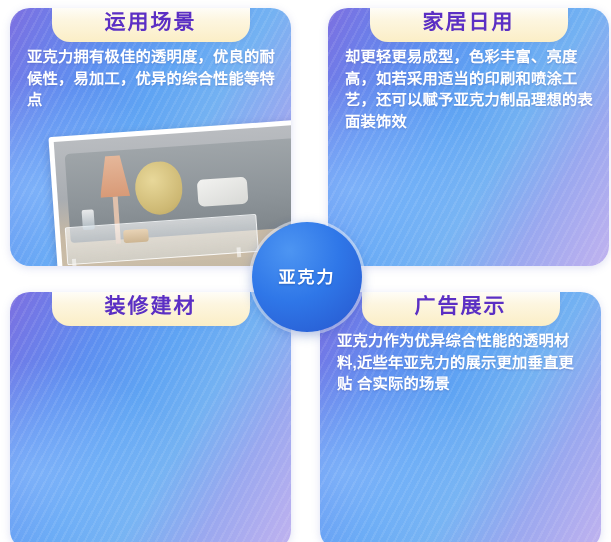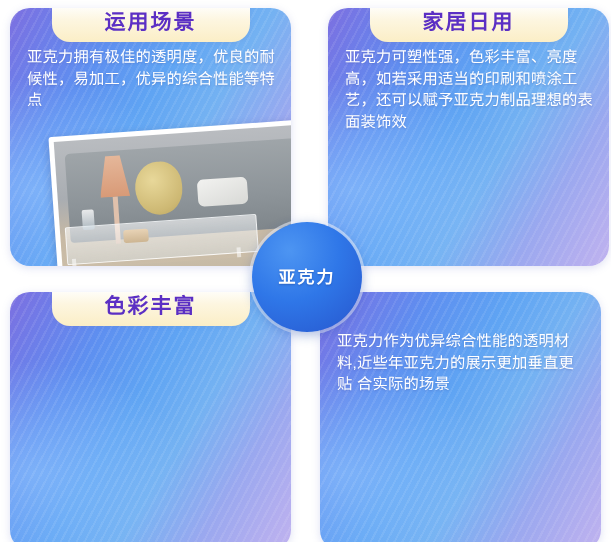--- a/index.html
+++ b/index.html
@@ -82,21 +82,21 @@
     left:17px;right:14px;top:38px;
     z-index:5;
   }
   .card-body p{
     margin:0;
     font-size:15.3px;
     line-height:21.5px;
     color:#ffffff;
     letter-spacing:.2px;
     text-shadow:0 1px 2px rgba(60,70,150,.30);
-    font-weight:400;
+    font-weight:700;
   }
 
   
   .photo-wrap{
     position:absolute;
     z-index:4;
     background:#fff;
     padding:5px;
     border-radius:3px;
     box-shadow:0 3px 9px rgba(40,50,110,.30);
@@ -190,35 +190,38 @@
       </div>
     </div>
   </div>
 
   <div class="card c2">
     <div class="card-bg"></div>
     <div class="title-pill">
       <span>家居日用</span>
     </div>
     <div class="card-body">
-      <p>亚克力可塑性强，色彩丰富、亮度高，如若采用适当的印刷和喷涂工艺，还可以赋予亚克力制品理想的表面装饰效</p>
+      <p>却更轻更易成型，色彩丰富、亮度高，如若采用适当的印刷和喷涂工艺，还可以赋予亚克力制品理想的表面装饰效</p>
     </div>
 
   </div>
 
   <div class="card c3">
     <div class="card-bg"></div>
     <div class="title-pill">
-      <span>色彩丰富</span>
+      <span>装修建材</span>
     </div>
 
   </div>
 
   <div class="card c4">
     <div class="card-bg"></div>
+    <div class="title-pill">
+      <span>广告展示</span>
+    </div>
     <div class="card-body">
       <p>亚克力作为优异综合性能的透明材料,近些年亚克力的展示更加垂直更贴 合实际的场景</p>
     </div>
 
   </div>
 
   <div class="center-badge">
     <span>亚克力</span>
   </div>
 

